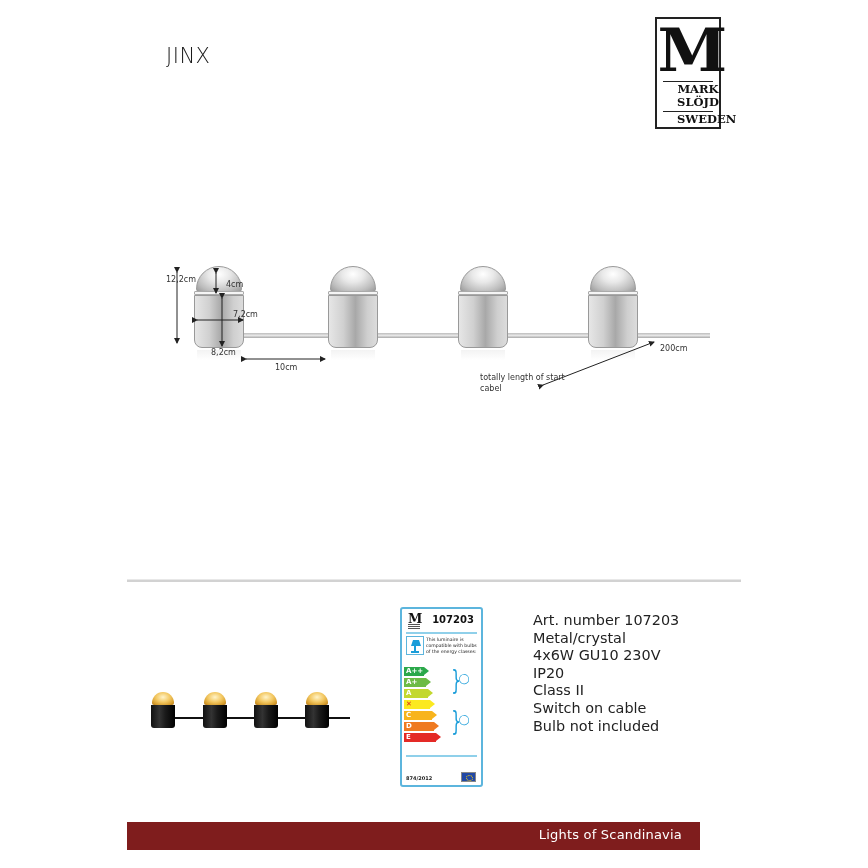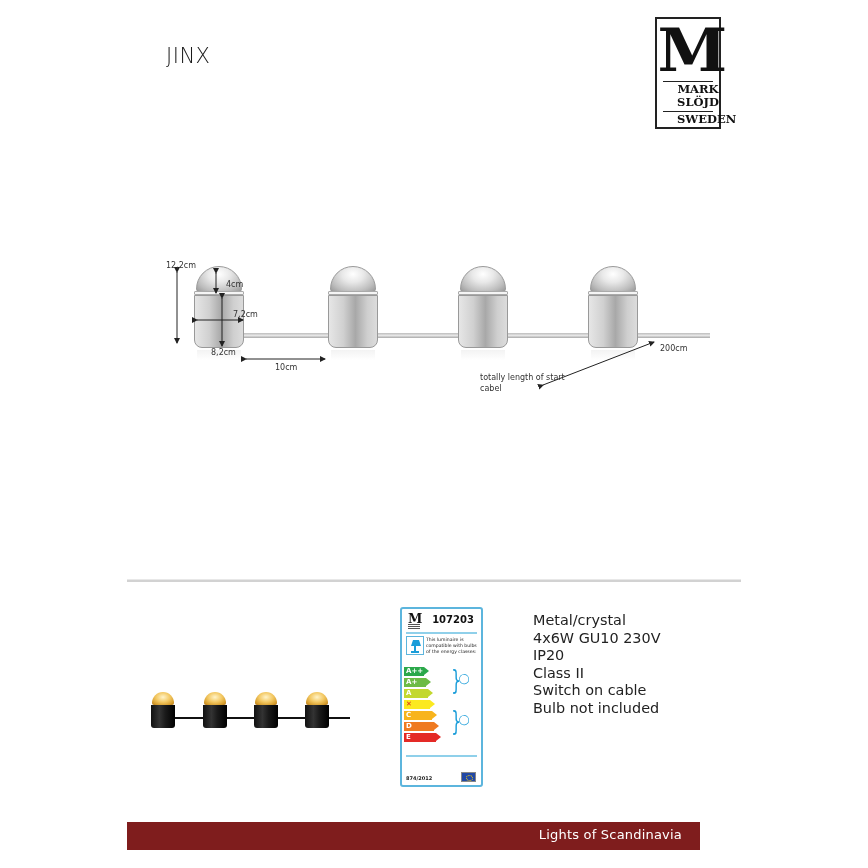--- a/index.html
+++ b/index.html
@@ -114,21 +114,21 @@
 
     <line x1="222" y1="298" x2="222" y2="346" stroke="#222" stroke-width="1" marker-start="url(#ah)" marker-end="url(#ah)"></line>
 
     <line x1="197" y1="320" x2="243" y2="320" stroke="#222" stroke-width="1" marker-start="url(#ah)" marker-end="url(#ah)"></line>
 
     <line x1="246" y1="359" x2="325" y2="359" stroke="#222" stroke-width="1" marker-start="url(#ah)" marker-end="url(#ah)"></line>
 
     <line x1="543" y1="385" x2="654" y2="342" stroke="#222" stroke-width="1" marker-start="url(#ah)" marker-end="url(#ah)"></line>
   </svg>
 
-  <div class="abs dim-text" style="left:166px;top:261px;">12,2cm</div>
+  <div class="abs dim-text" style="left:166px;top:275px;">12,2cm</div>
   <div class="abs dim-text" style="left:206px;top:280px;margin-left:20px;">4cm</div>
   <div class="abs dim-text" style="left:233px;top:310px;">7,2cm</div>
   <div class="abs dim-text" style="left:211px;top:348px;">8,2cm</div>
   <div class="abs dim-text" style="left:275px;top:363px;">10cm</div>
   <div class="abs dim-text" style="left:660px;top:344px;">200cm</div>
   <div class="abs dim-text" style="left:452px;top:372px;line-height:11px;margin-left:28px;">
     <div>totally length of start</div>
     <div>cabel</div>
   </div>
 </div>
@@ -181,20 +181,21 @@
   <div class="bulb" style="left:56px;top:64px;transform:rotate(-40deg);">◯</div>
   <div class="brace" style="left:46px;top:99px;">}</div>
   <div class="bulb" style="left:56px;top:105px;transform:rotate(-40deg);">◯</div>
 
   <div class="el-hline" style="top:146px;"></div>
   <div class="el-foot">874/2012</div>
   <div class="el-eu"></div>
 </div>
 
 <div class="abs specs">
+  <div>Art. number 107203</div>
   <div>Metal/crystal</div>
   <div>4x6W GU10 230V</div>
   <div>IP20</div>
   <div>Class II</div>
   <div>Switch on cable</div>
   <div>Bulb not included</div>
 </div>
 
 <div class="abs footer">
   <div class="footer-text">Lights of Scandinavia</div>

